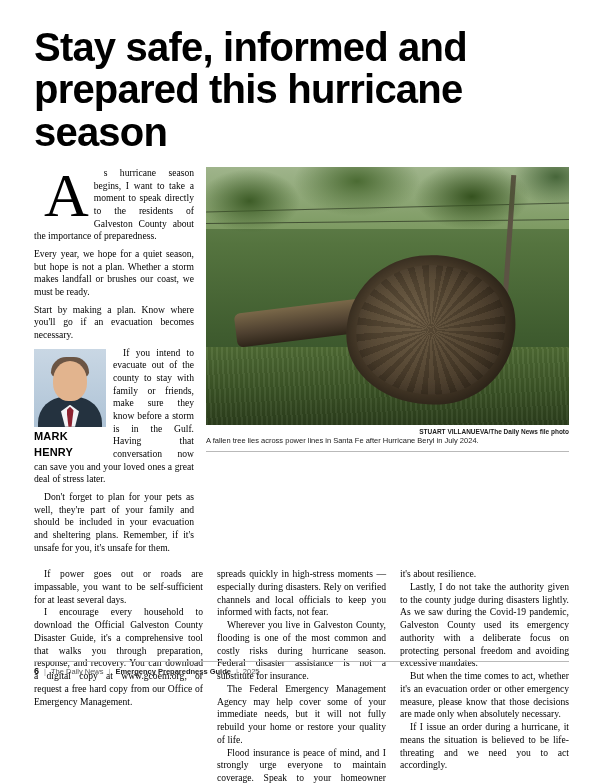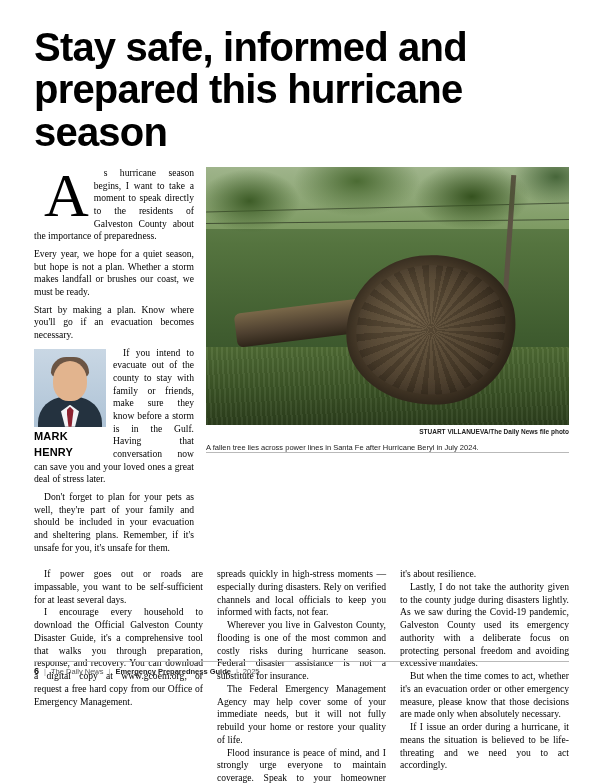--- a/index.html
+++ b/index.html
@@ -134,22 +134,23 @@
     font-size: 6.5px;
     font-weight: bold;
     text-align: right;
     margin-top: 3px;
     color: #222;
   }
   .photo-caption {
     font-family: "Liberation Sans", sans-serif;
     font-size: 7.5px;
     color: #222;
-    margin-top: 8px;
+    margin-top: 1px;
     border-bottom: 1px solid #b9b9b9;
+    padding-bottom: 6px;
   }
   .dropcap-para {
     font-size: 9.6px;
     line-height: 1.32;
     text-align: justify;
     margin: 0 0 6px 0;
     hyphens: auto;
   }
   .dropcap {
     float: left;

